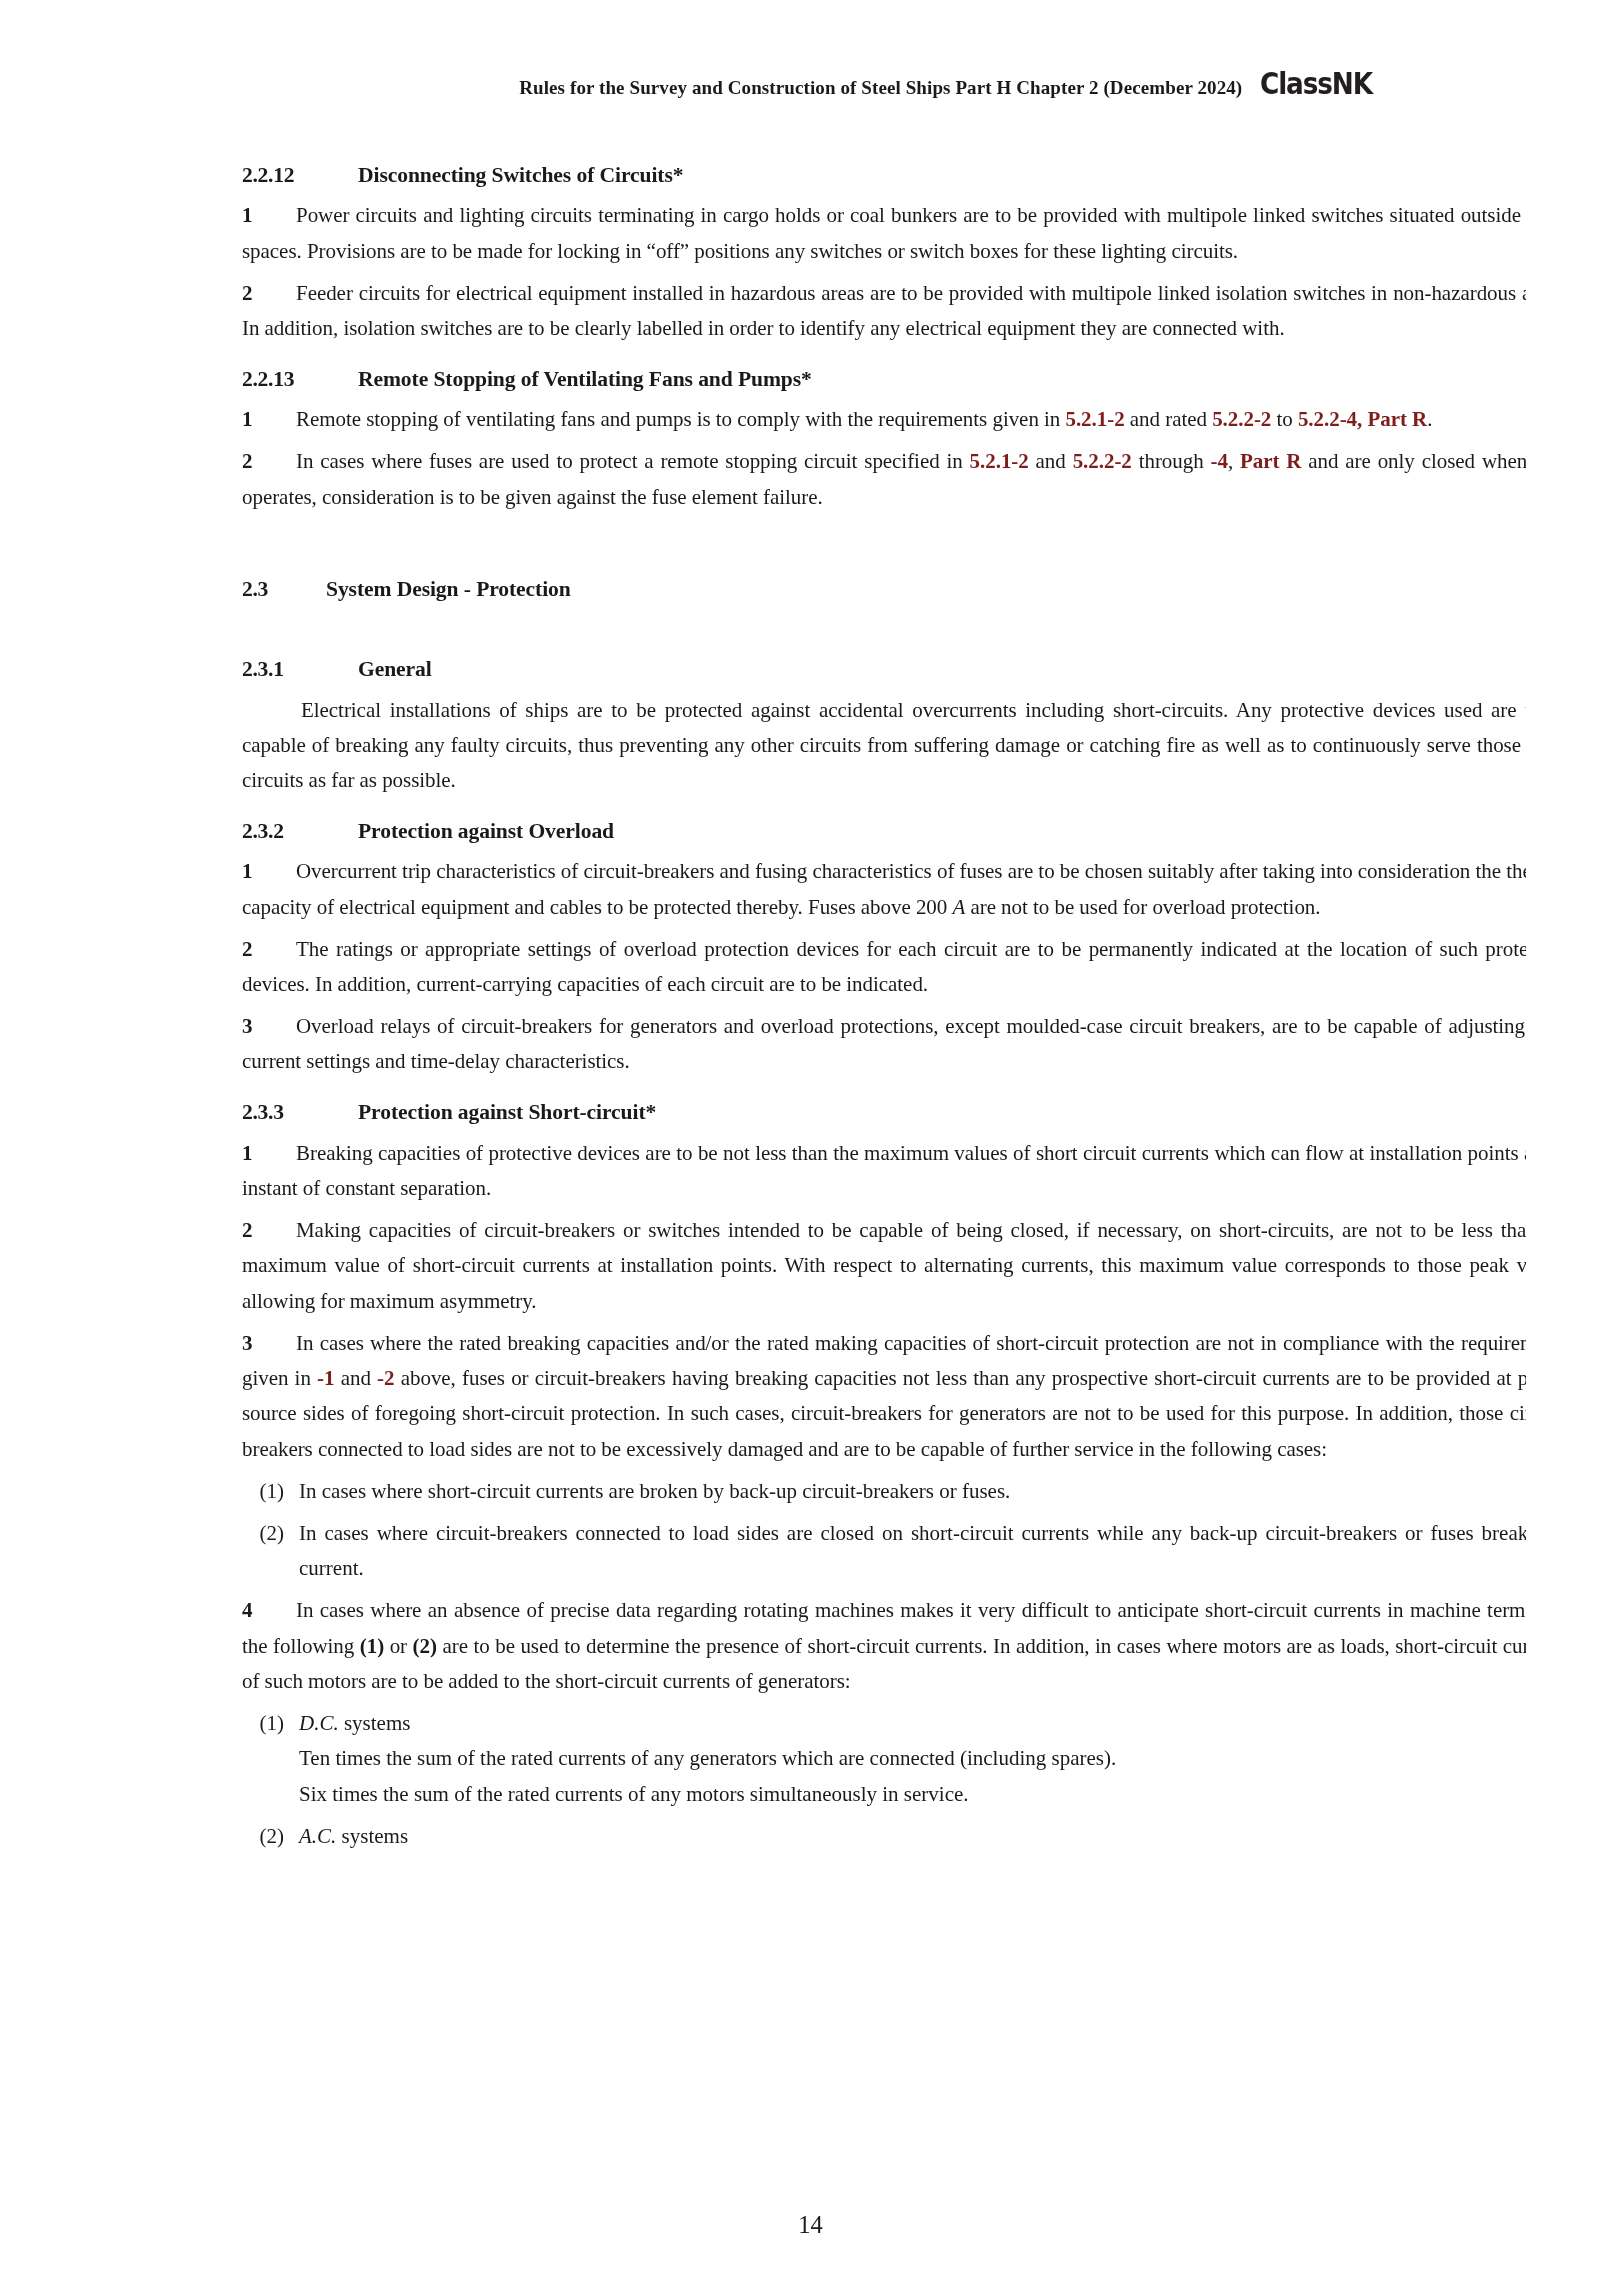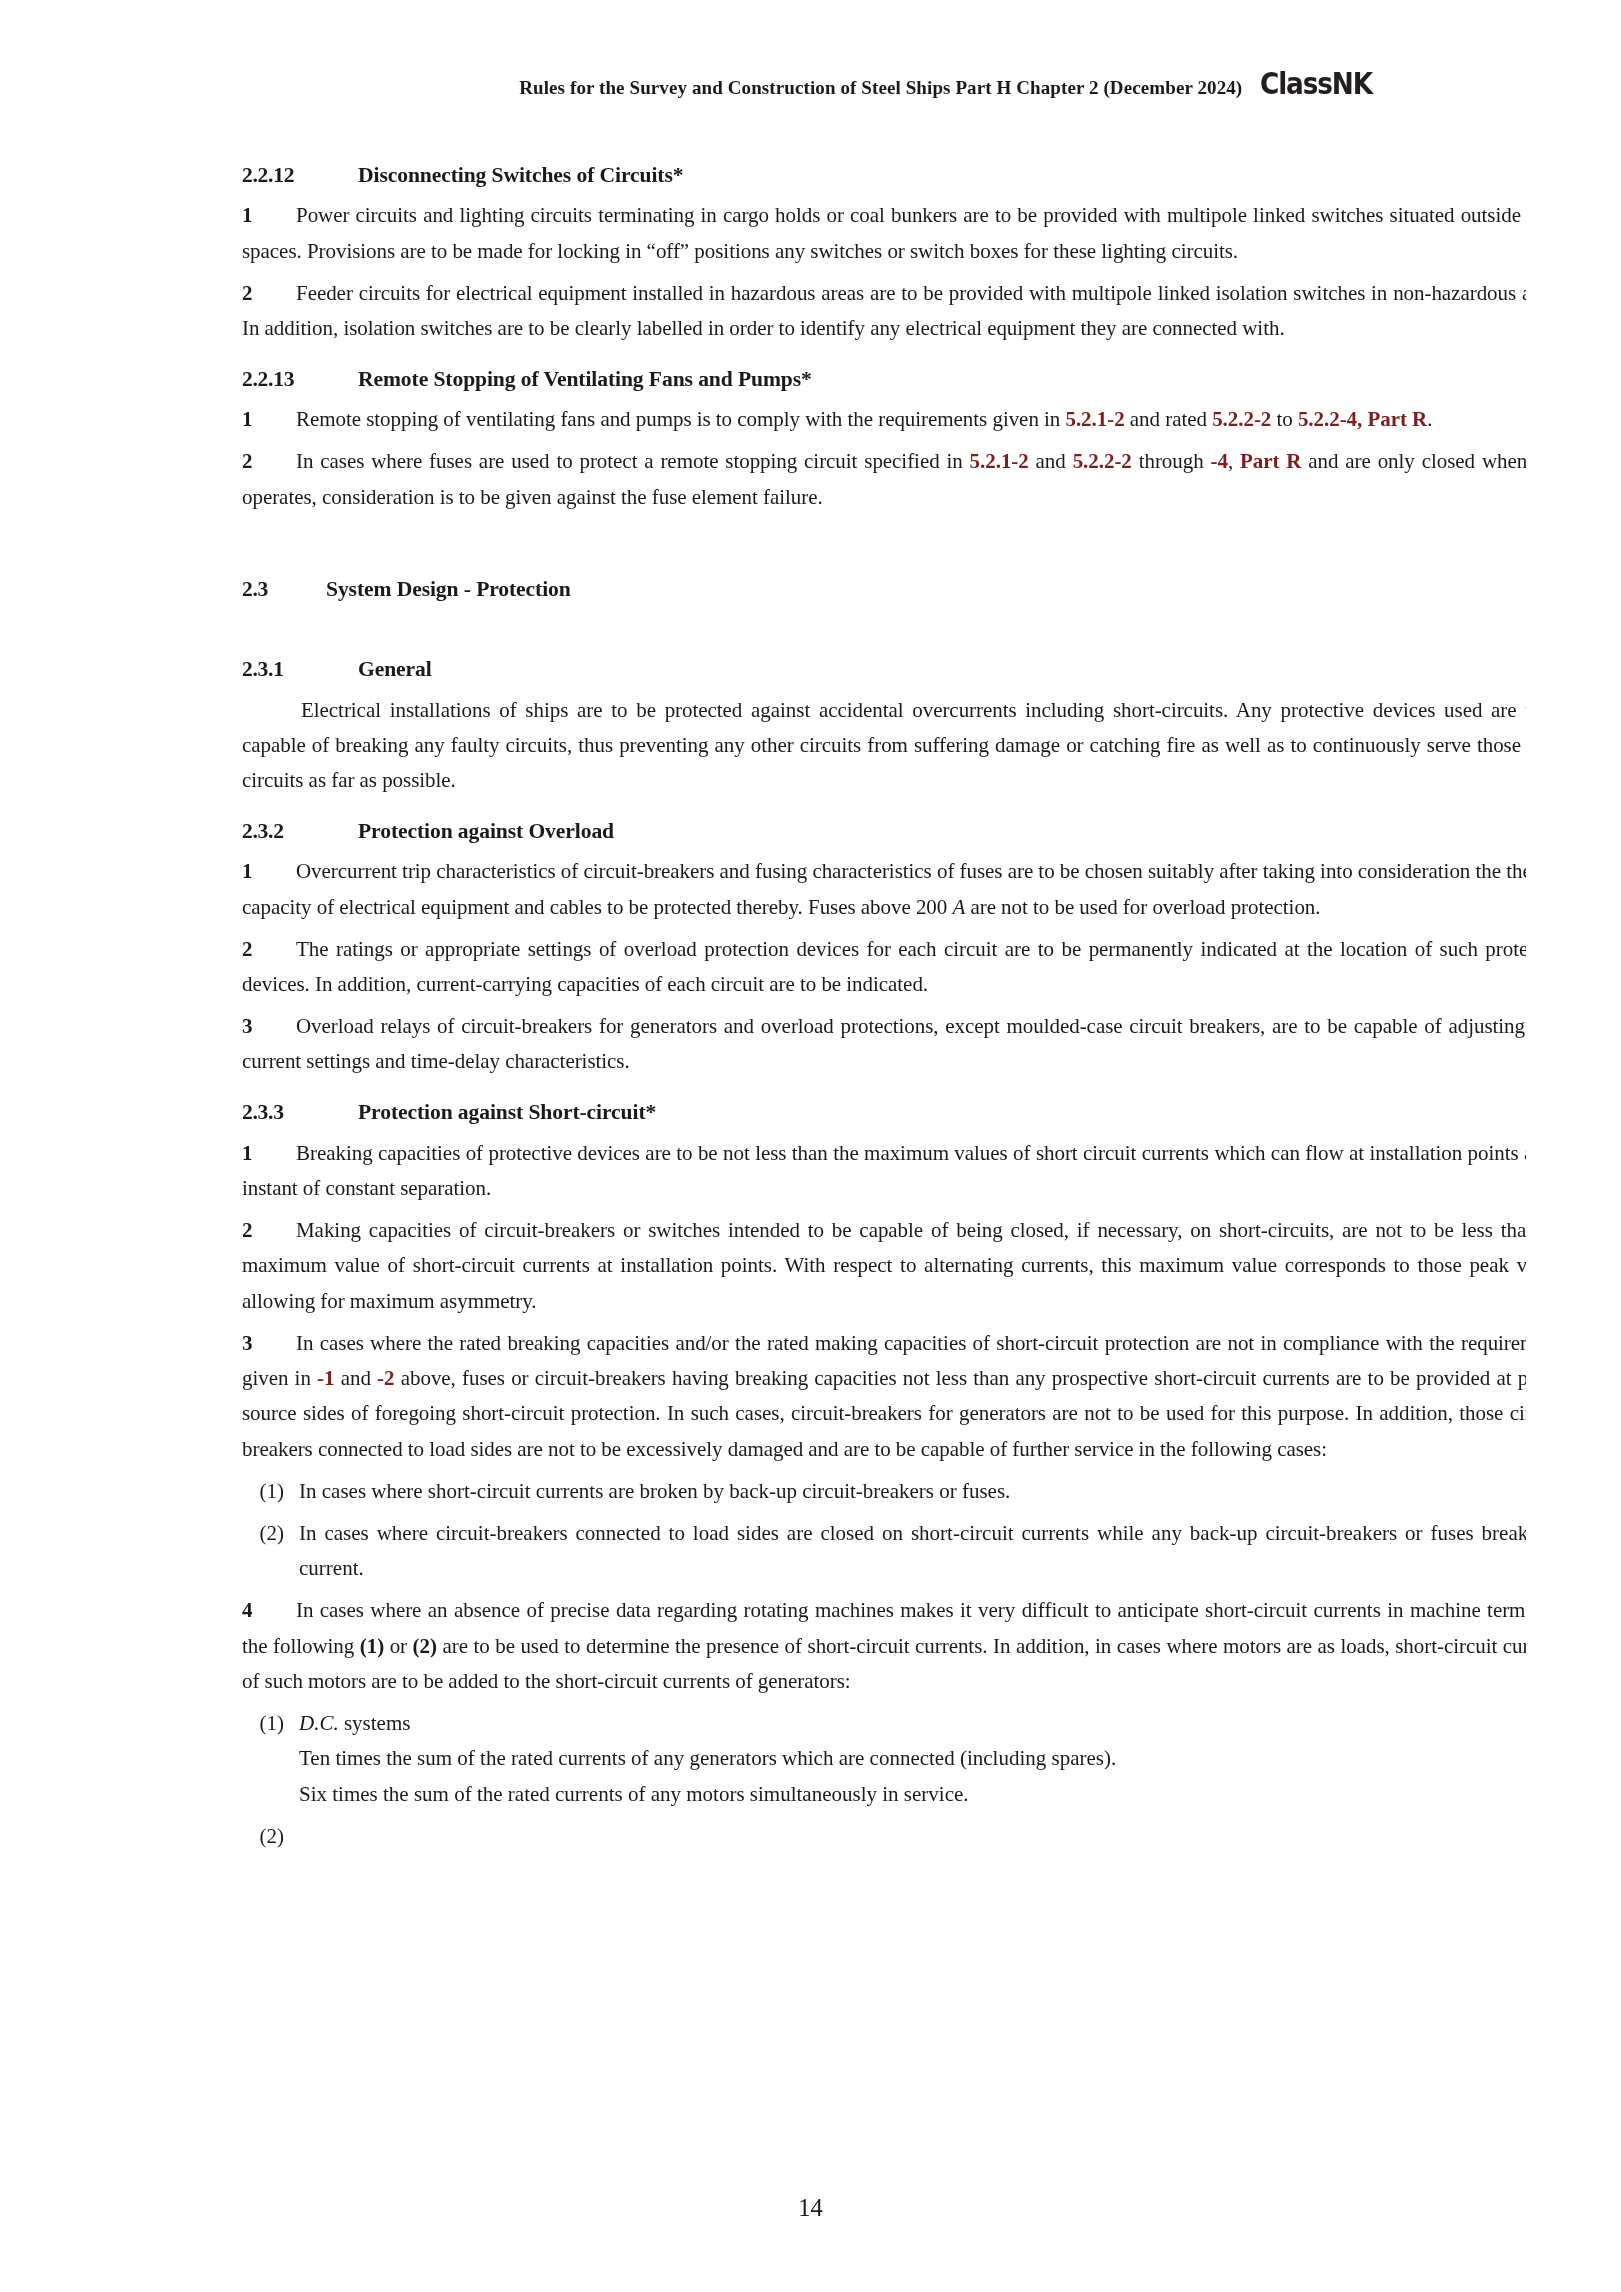--- a/index.html
+++ b/index.html
@@ -147,21 +147,21 @@
   .bold {
     font-weight: bold;
   }
   .ital {
     font-style: italic;
   }
 
   
   .page-number {
     position: absolute;
-    bottom: 71px;
+    bottom: 54px;
     left: 0;
     right: 0;
     text-align: center;
     font-size: 24.5px;
     color: #1a1a1a;
     font-family: "Liberation Serif", "DejaVu Serif", serif;
   }
 </style>
 </head>
 <body>
@@ -267,20 +267,23 @@
       <span class="marker">(1)</span>
       <span class="item-body">
         <span class="cont"><span class="ital">D.C.</span><span> systems</span></span>
         <span class="cont">Ten times the sum of the rated currents of any generators which are connected (including spares).</span>
         <span class="cont">Six times the sum of the rated currents of any motors simultaneously in service.</span>
       </span>
     </div>
 
     <div class="item">
       <span class="marker">(2)</span>
+      <span class="item-body">
+        <span class="cont"><span class="ital">A.C.</span><span> systems</span></span>
+      </span>
     </div>
 
   </div>
 
   <div class="page-number">14</div>
 
 </div>
 
 
 </body></html>

